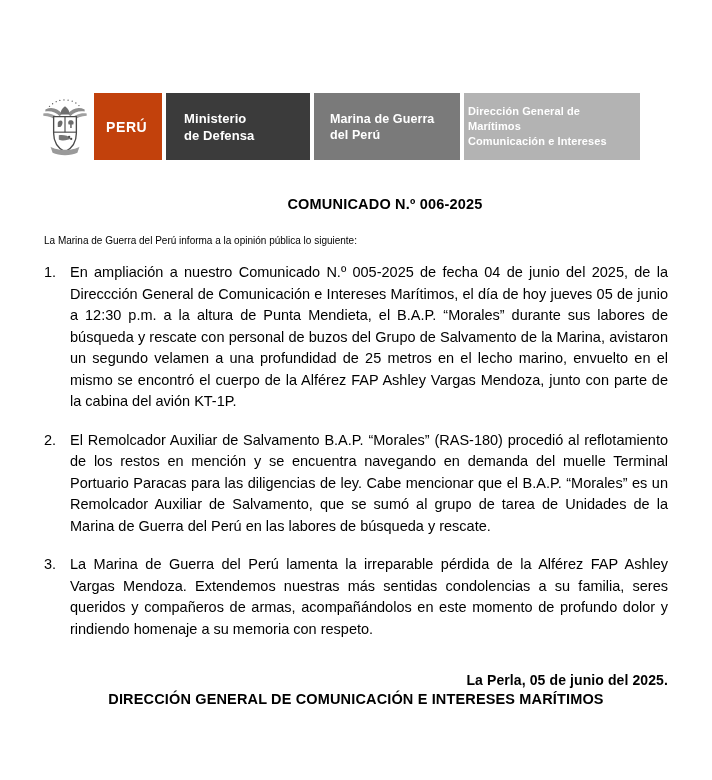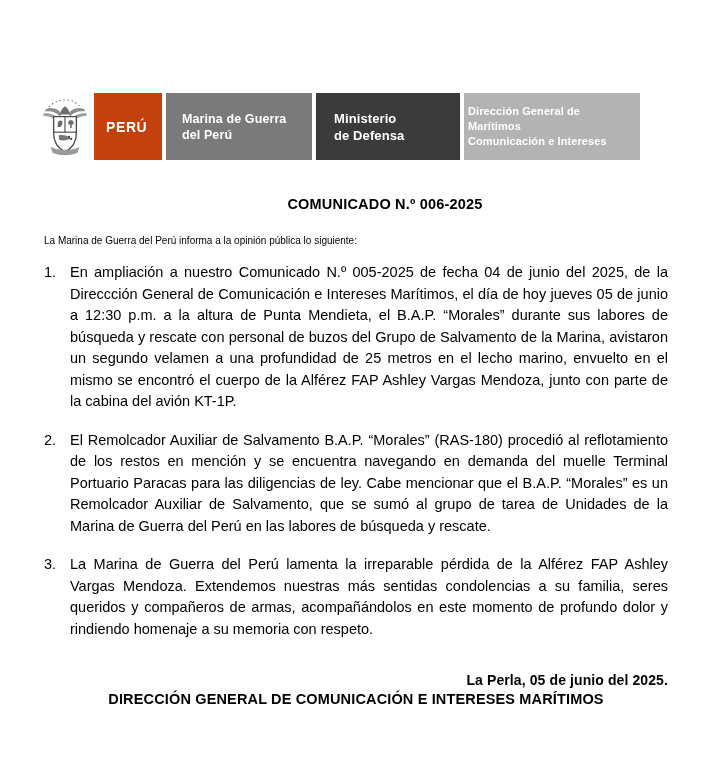--- a/index.html
+++ b/index.html
@@ -203,28 +203,28 @@
         <circle cx="62" cy="83" r="2.2" fill="#4a4a4a"></circle>
 
         <path d="M22 98 C34 106 66 106 78 98 L74 110 C62 116 38 116 26 110 Z" fill="#9a9a9a"></path>
       </svg>
     </div>
 
     <div class="hblock hb-peru">
       <span class="ln">PERÚ</span>
     </div>
 
+    <div class="hblock hb-mindef">
+      <span class="ln">Ministerio</span>
+      <span class="ln">de Defensa</span>
+    </div>
+
     <div class="hblock hb-marina">
       <span class="ln">Marina de Guerra</span>
       <span class="ln">del Perú</span>
-    </div>
-
-    <div class="hblock hb-mindef">
-      <span class="ln">Ministerio</span>
-      <span class="ln">de Defensa</span>
     </div>
 
     <div class="hblock hb-dgcim">
       <span class="ln">Dirección General de</span>
       <span class="ln">Marítimos</span>
       <span class="ln">Comunicación e Intereses</span>
     </div>
   </div>
 
   <div class="doc-title">COMUNICADO N.º 006-2025</div>

